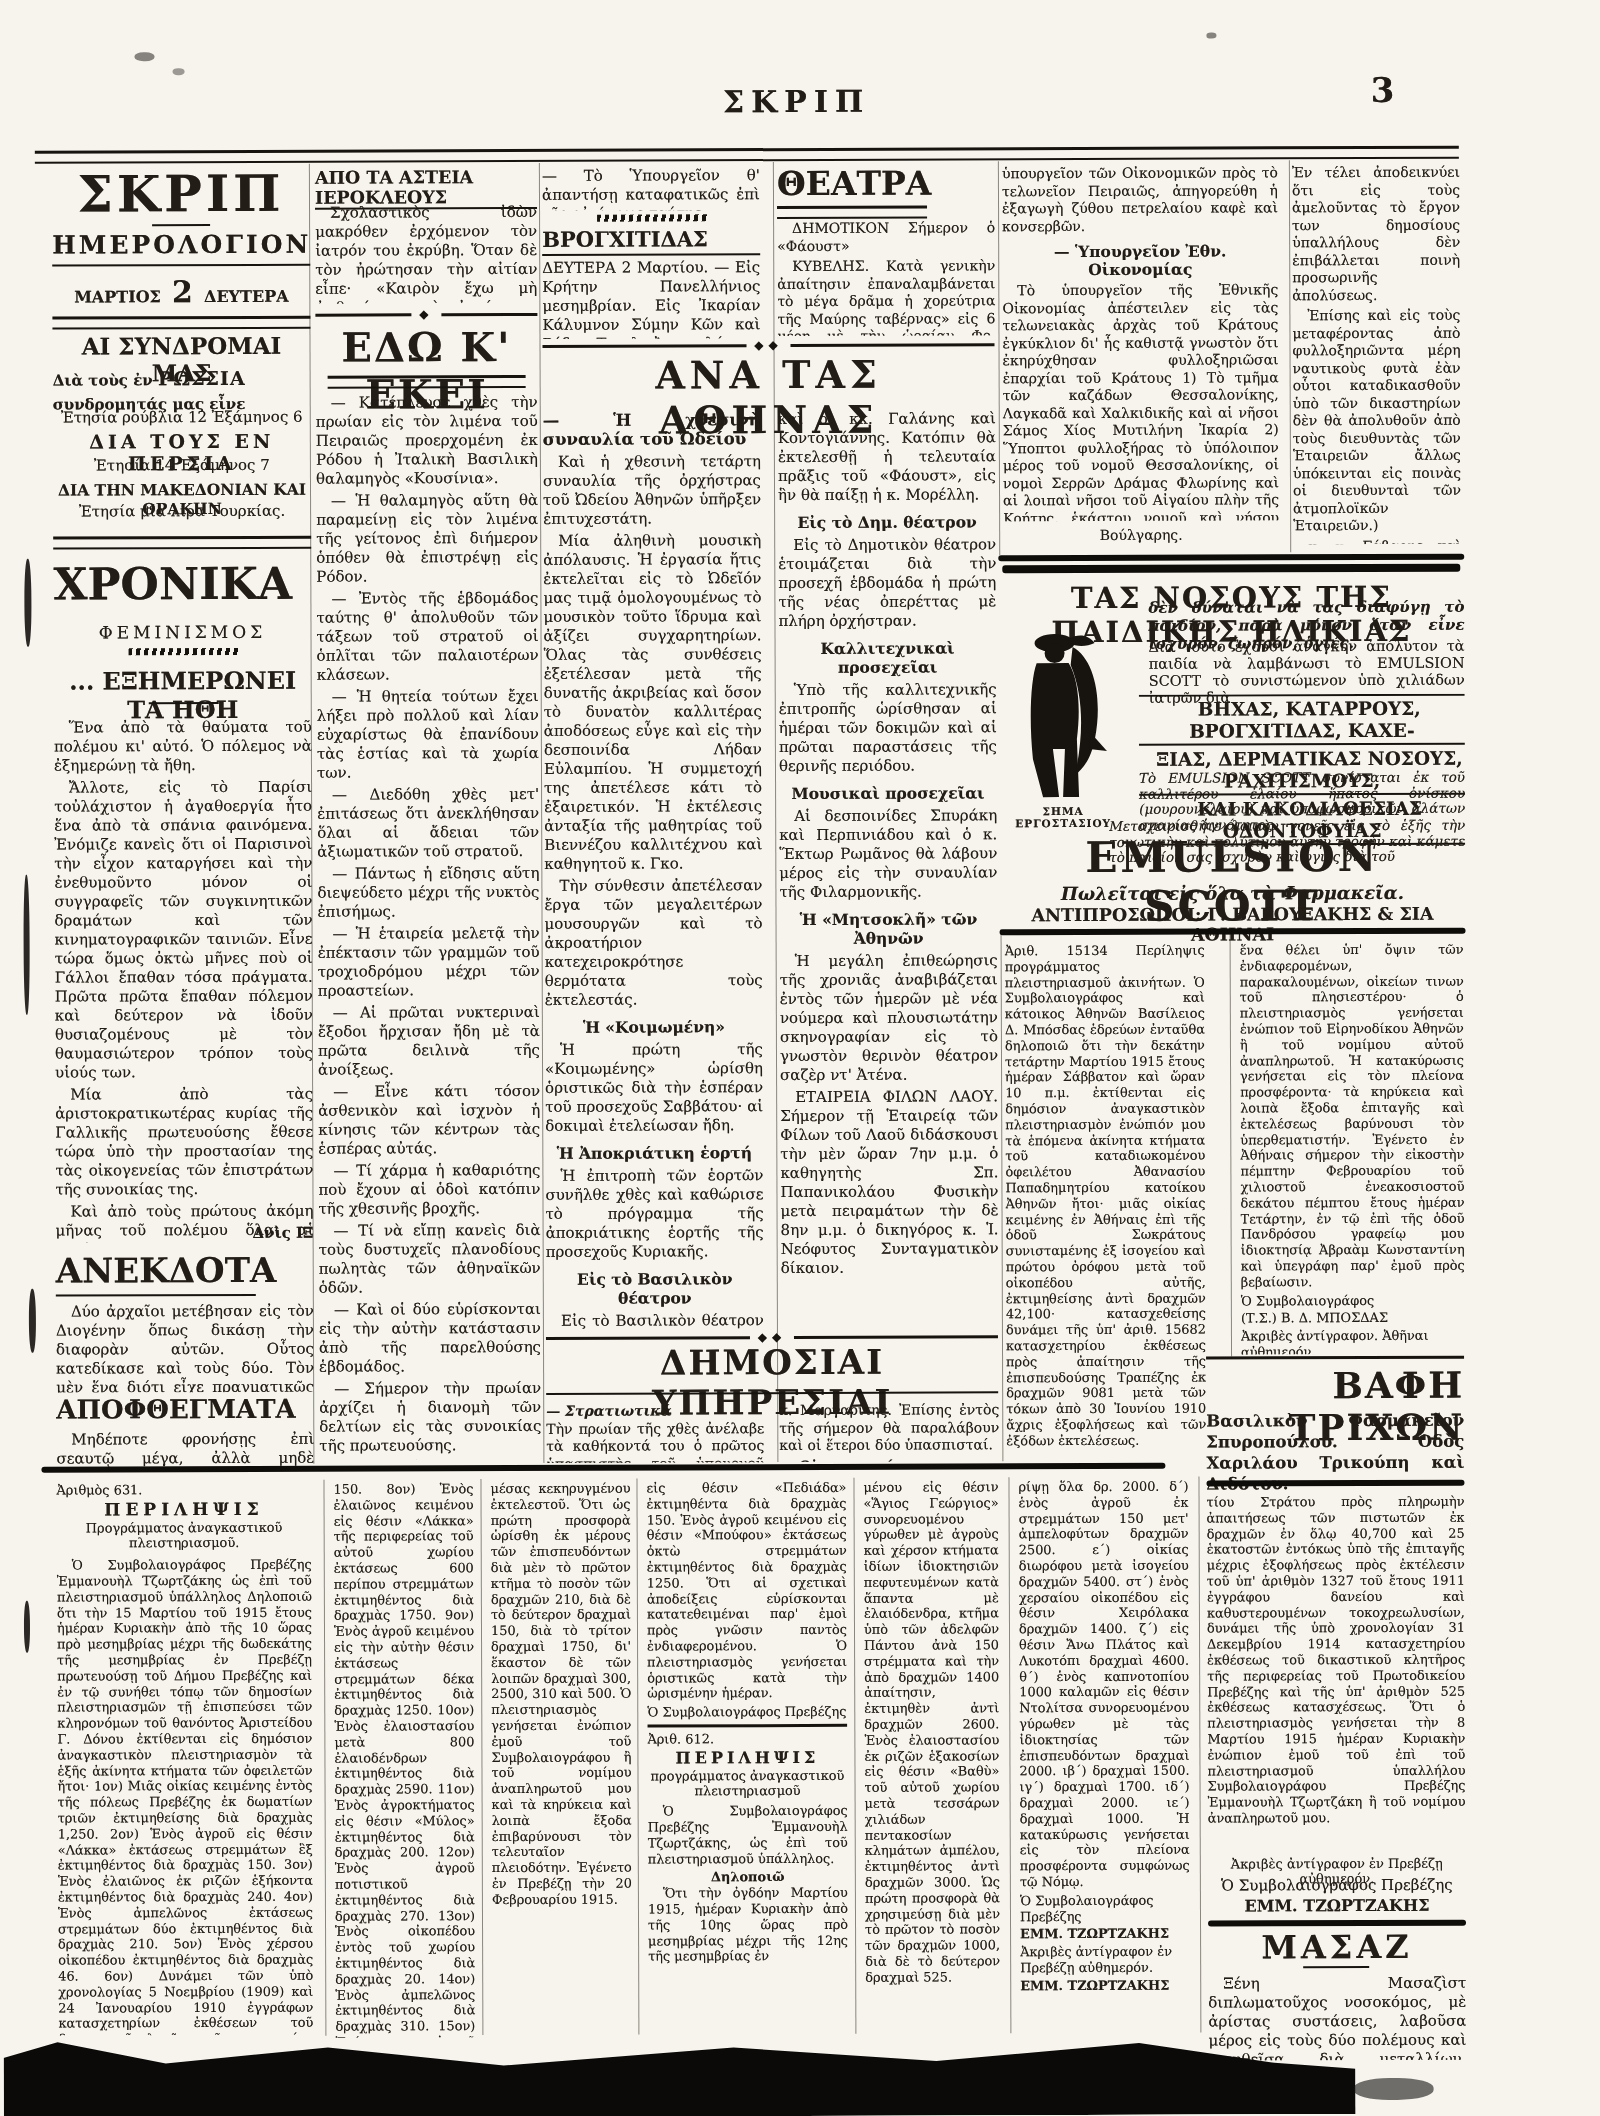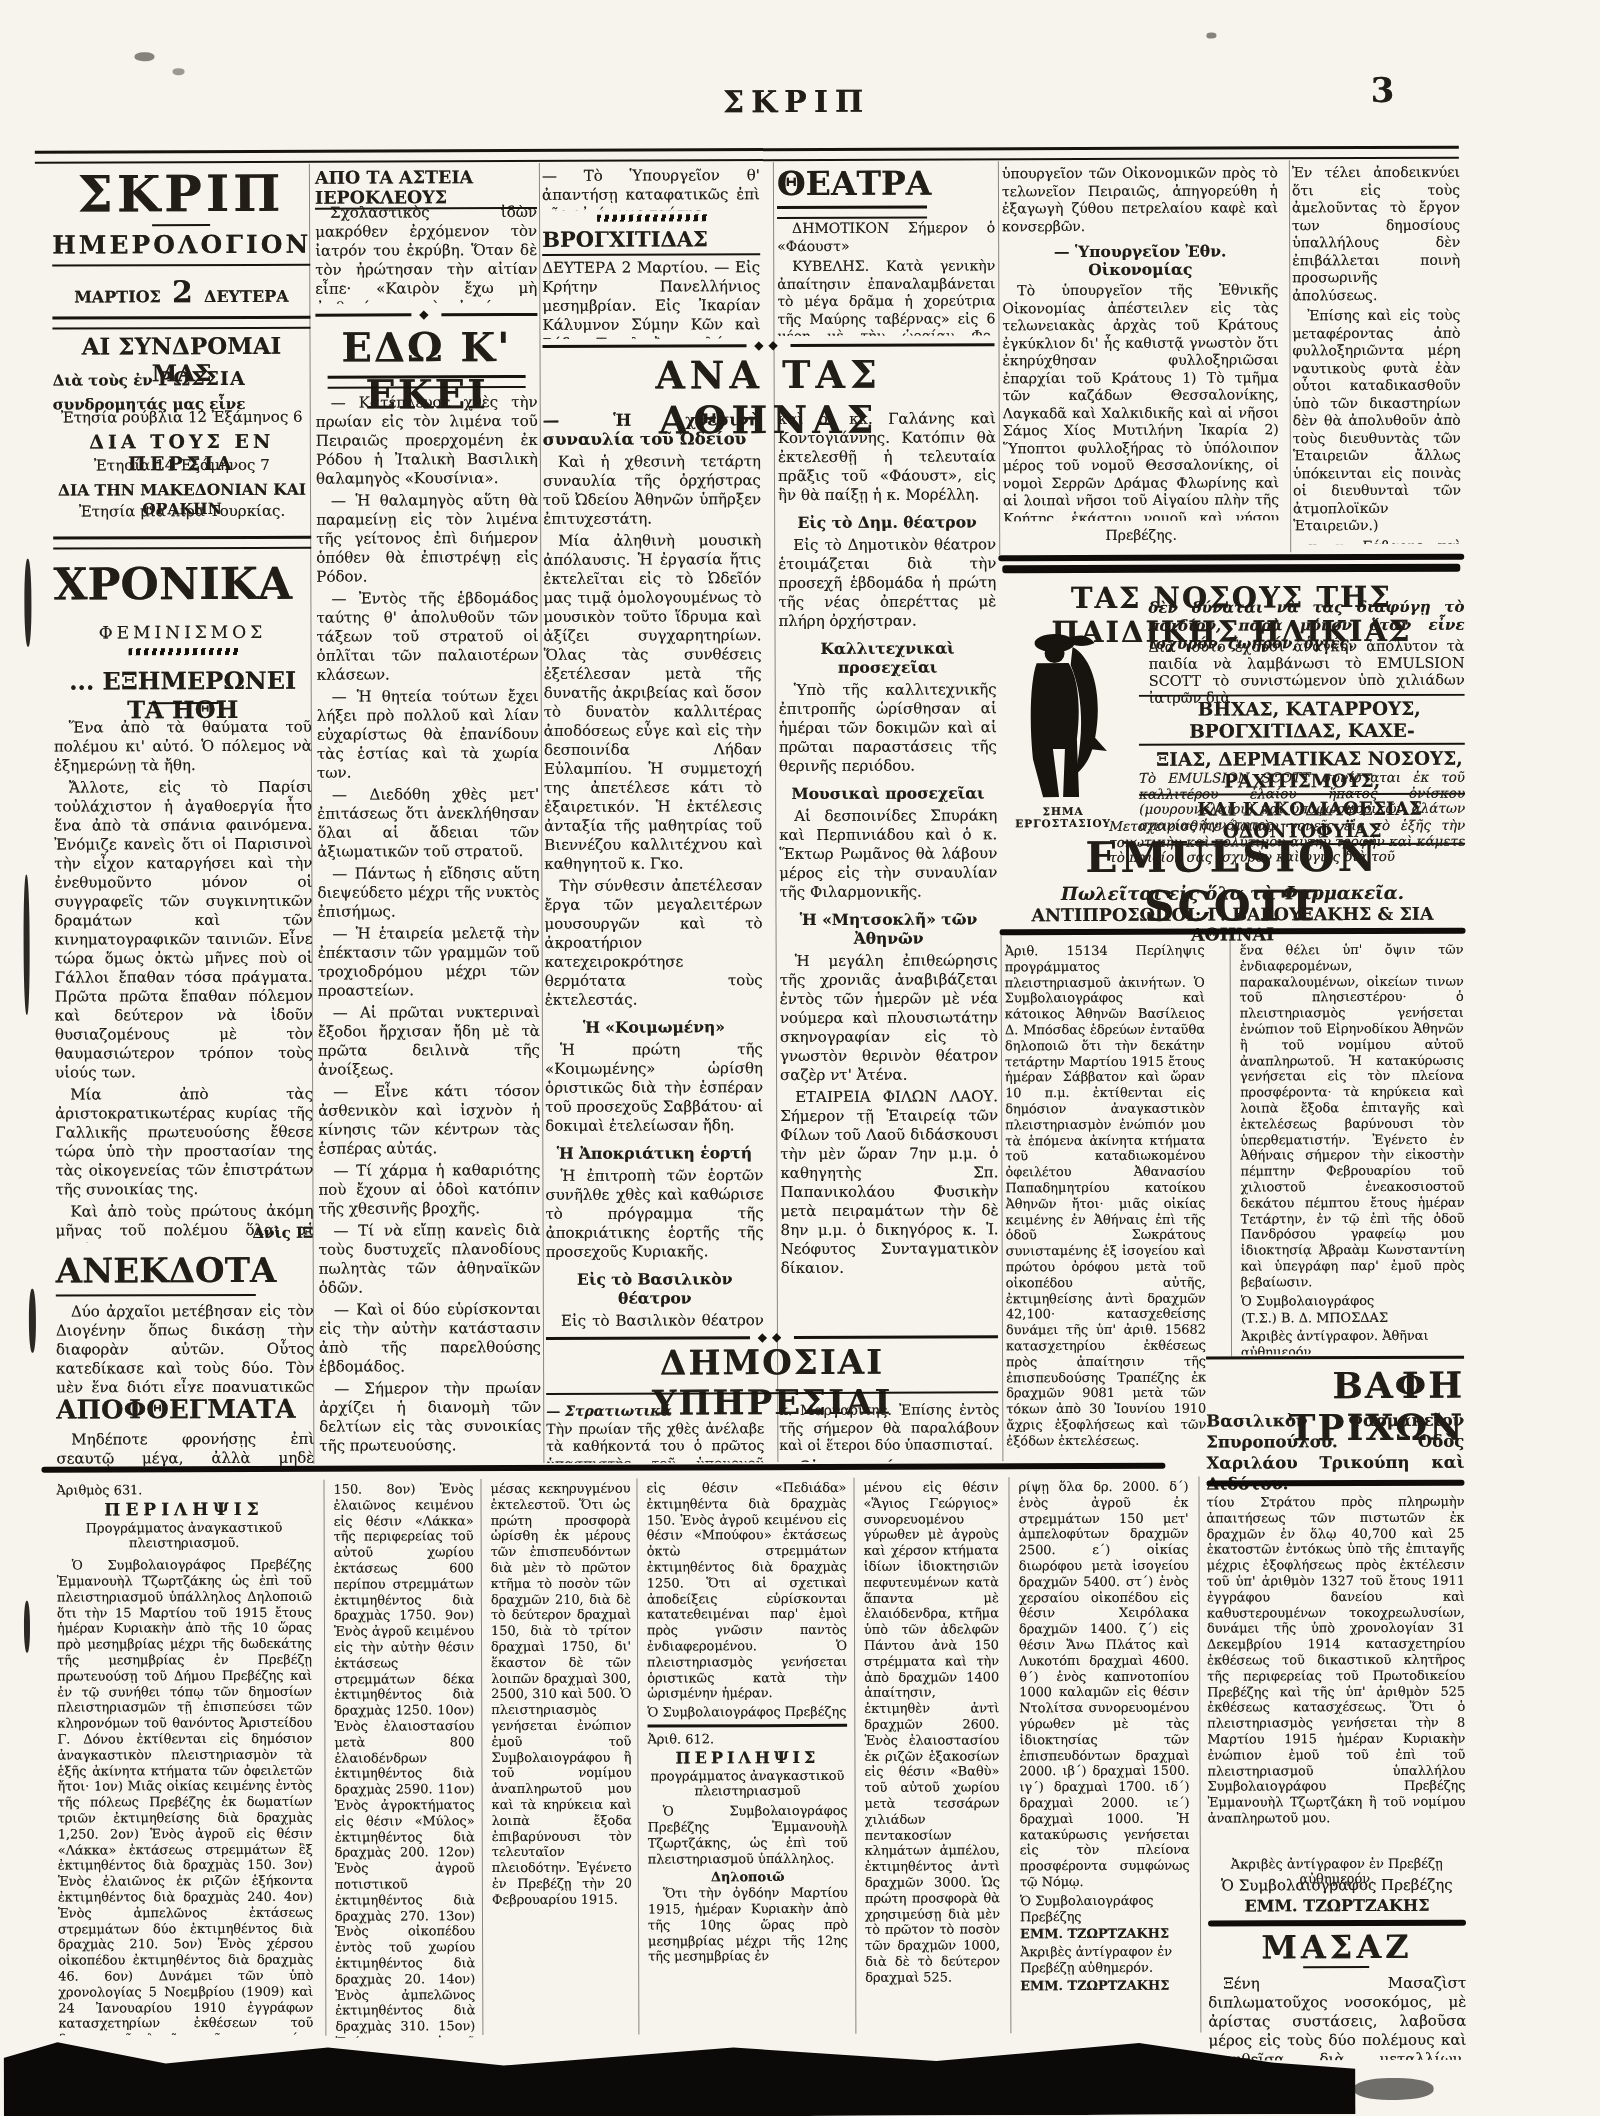--- a/index.html
+++ b/index.html
@@ -180,21 +180,21 @@
     <p>Ἡ μεγάλη ἐπιθεώρησις τῆς χρονιᾶς ἀναβιβάζεται ἐντὸς τῶν ἡμερῶν μὲ νέα νούμερα καὶ πλουσιωτάτην σκηνογραφίαν εἰς τὸ γνωστὸν θερινὸν θέατρον σαζὲρ ντ' Ἀτένα.</p>
     <p>ΕΤΑΙΡΕΙΑ ΦΙΛΩΝ ΛΑΟΥ. Σήμερον τῇ Ἑταιρείᾳ τῶν Φίλων τοῦ Λαοῦ διδάσκουσι τὴν μὲν ὥραν 7ην μ.μ. ὁ καθηγητὴς Σπ. Παπανικολάου Φυσικὴν μετὰ πειραμάτων τὴν δὲ 8ην μ.μ. ὁ δικηγόρος κ. Ἱ. Νεόφυτος Συνταγματικὸν δίκαιον.</p>
   </div>
 
   <div class="a j t14 clip" style="left:1005px;top:166px;width:276px;height:356px;">
     <p class="ni">ὑπουργεῖον τῶν Οἰκονομικῶν πρὸς τὸ τελωνεῖον Πειραιῶς, ἀπηγορεύθη ἡ ἐξαγωγὴ ζύθου πετρελαίου καφὲ καὶ κονσερβῶν.</p>
     <div class="rub">— Ὑπουργεῖον Ἐθν. Οἰκονομίας</div>
     <p>Τὸ ὑπουργεῖον τῆς Ἐθνικῆς Οἰκονομίας ἀπέστειλεν εἰς τὰς τελωνειακὰς ἀρχὰς τοῦ Κράτους ἐγκύκλιον δι' ἧς καθιστᾷ γνωστὸν ὅτι ἐκηρύχθησαν φυλλοξηριῶσαι ἐπαρχίαι τοῦ Κράτους 1) Τὸ τμῆμα τῶν καζάδων Θεσσαλονίκης, Λαγκαδᾶ καὶ Χαλκιδικῆς καὶ αἱ νῆσοι Σάμος Χίος Μυτιλήνη Ἰκαρία 2) Ὕποπτοι φυλλοξήρας τὸ ὑπόλοιπον μέρος τοῦ νομοῦ Θεσσαλονίκης, οἱ νομοὶ Σερρῶν Δράμας Φλωρίνης καὶ αἱ λοιπαὶ νῆσοι τοῦ Αἰγαίου πλὴν τῆς Κρήτης, ἑκάστου νομοῦ καὶ νήσου ἀποτελούσης ἰδίαν περιφέρειαν καὶ 3) ἀπηλλαγμέναι ἡ παλαιὰ Ἑλλάς, ὁ νομὸς Κοζάνης ἡ Κρήτη καὶ ἡ Ἤπειρος.</p>
 
   </div>
-  <div class="a c t14" style="left:1005px;top:528px;width:276px;">Πρεβέζης.</div>
+  <div class="a c t14" style="left:1005px;top:528px;width:276px;">Βούλγαρης.</div>
 
   <div class="a j t14 clip" style="left:1295px;top:166px;width:168px;height:380px;">
     <p class="ni">Ἐν τέλει ἀποδεικνύει ὅτι εἰς τοὺς ἀμελοῦντας τὸ ἔργον των δημοσίους ὑπαλλήλους δὲν ἐπιβάλλεται ποινὴ προσωρινῆς ἀπολύσεως.</p>
     <p>Ἐπίσης καὶ εἰς τοὺς μεταφέροντας ἀπὸ φυλλοξηριῶντα μέρη ναυτικοὺς φυτὰ ἐὰν οὗτοι καταδικασθοῦν ὑπὸ τῶν δικαστηρίων δὲν θὰ ἀπολυθοῦν ἀπὸ τοὺς διευθυντὰς τῶν Ἑταιρειῶν ἄλλως ὑπόκεινται εἰς ποινὰς οἱ διευθυνταὶ τῶν ἀτμοπλοϊκῶν Ἑταιρειῶν.)</p>
     <p>κ. κ. Γάβαρης καὶ Γαλάτης, λοχαγοί.</p>
 
   </div>
 
   <div class="a hrule" style="left:1000px;top:556px;width:466px;"></div>
   <div class="a hrule" style="left:1004px;top:566px;width:458px;height:8px;"></div>

